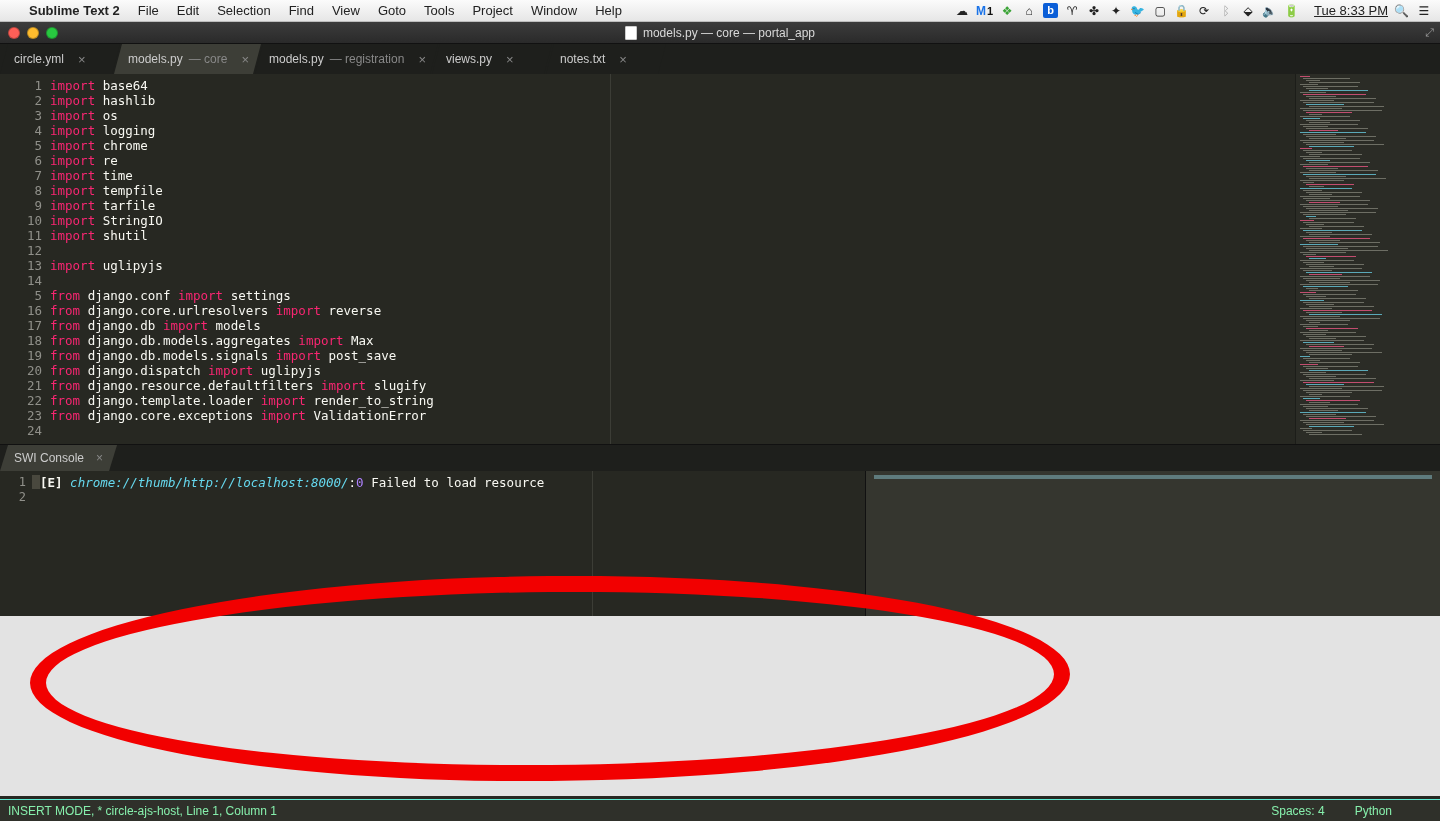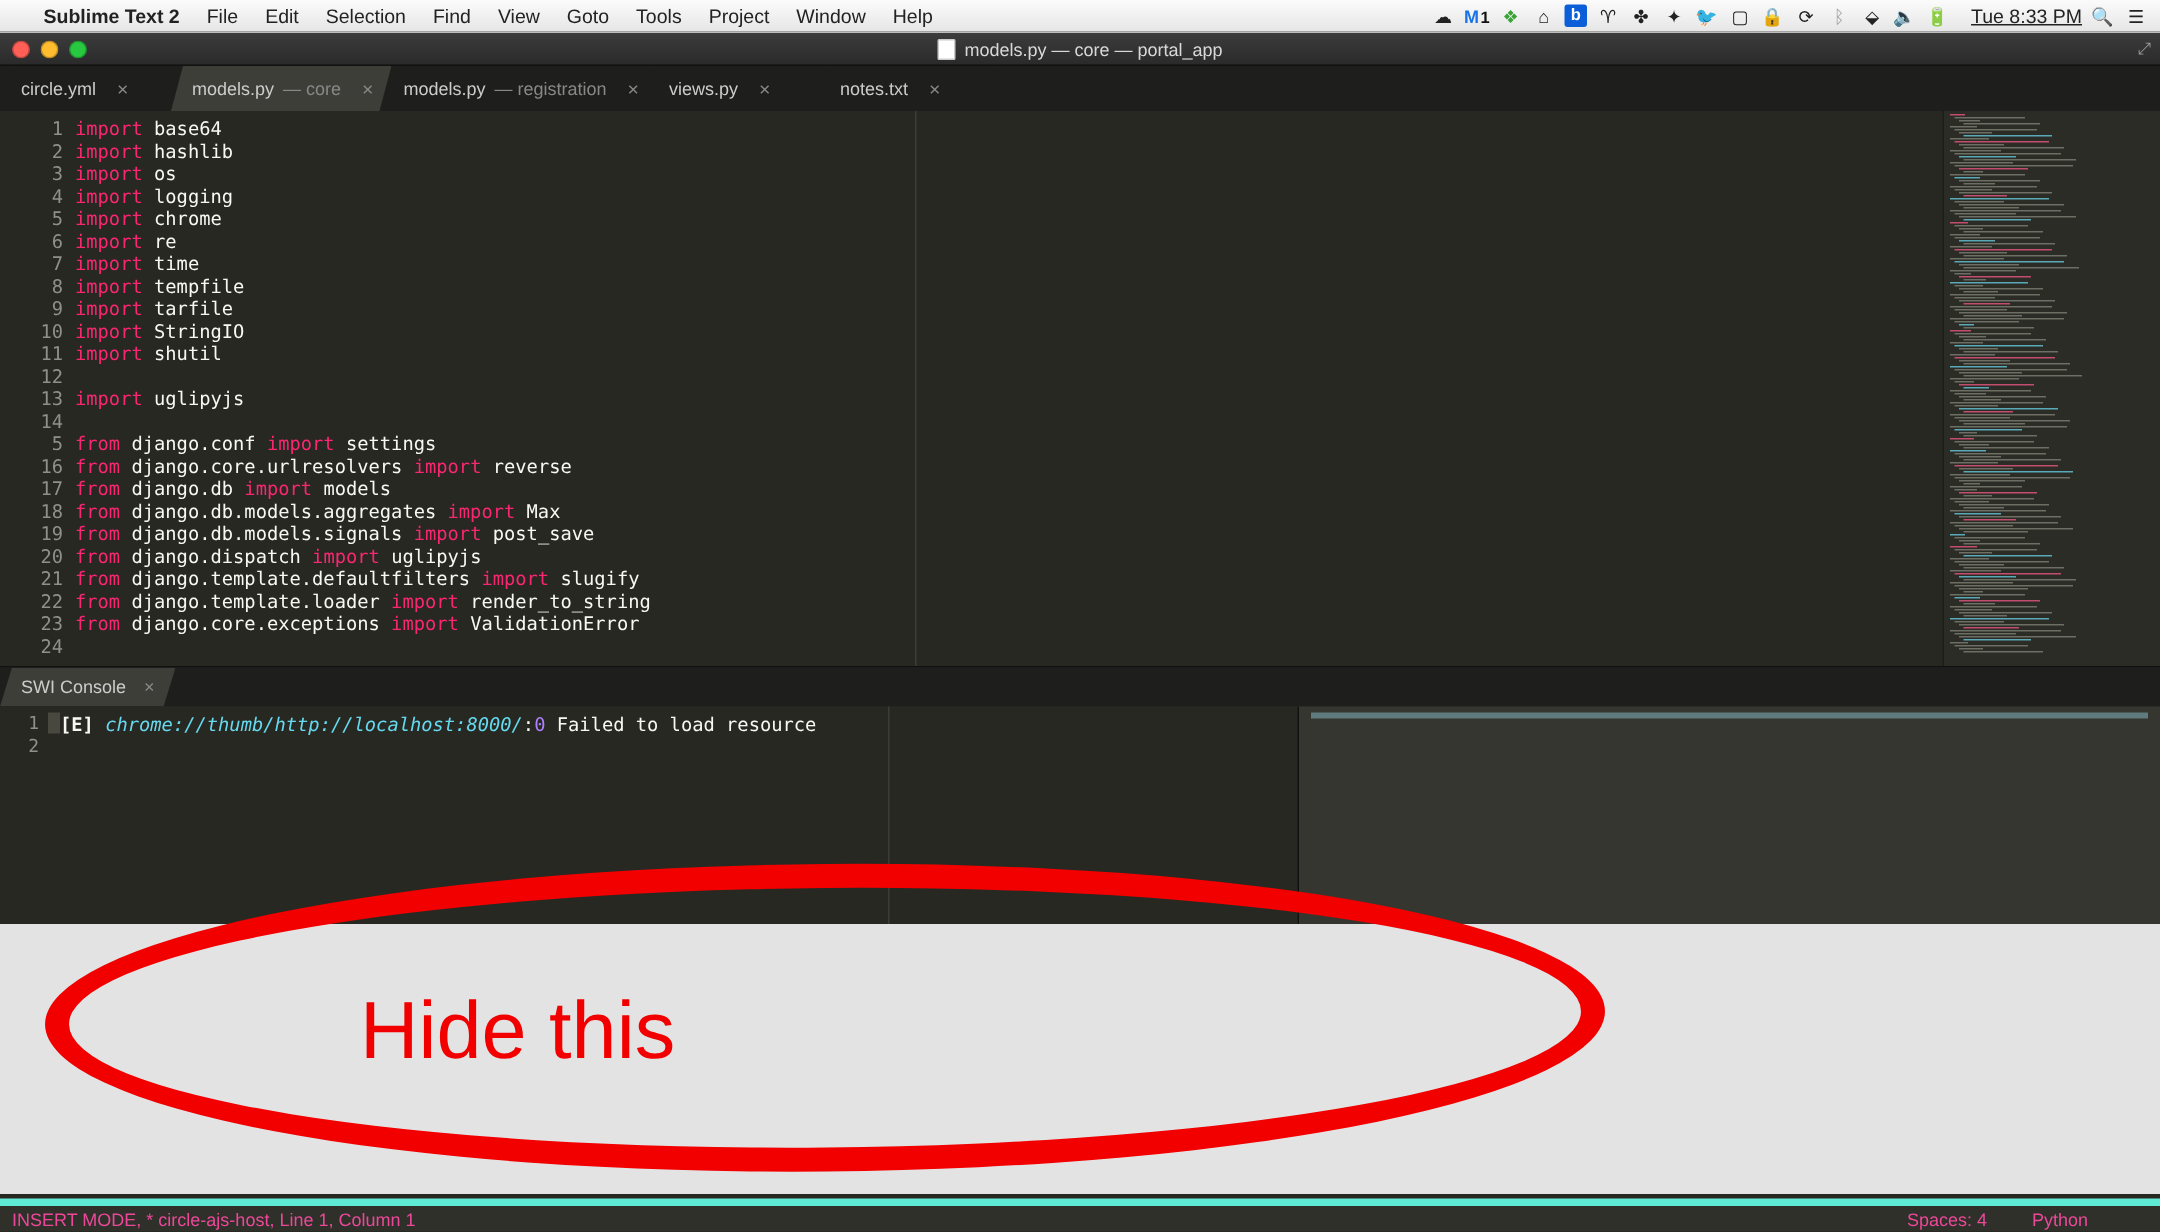--- a/index.html
+++ b/index.html
@@ -113,22 +113,22 @@
   font-family: "Helvetica Neue", Arial, sans-serif;
   font-size: 54px;
   color: #f20000;
 }
 
 .statusbar {
   position: absolute;
   left:0; right:0; bottom:0;
   height: 22px;
   background: #2f302a;
-  border-top:5px solid #5eead4;
-  color: #ec4899;
+  border-top:1px solid #5eead4;
+  color: #86efac;
   font-size: 12px;
   display:flex; align-items:center;
   justify-content: space-between;
   padding: 0 8px;
 }
 .statusbar .sb-right{display:flex; gap:30px;}
 .statusbar .lang{ padding-right: 40px; }
 </style>
 </head>
 <body>
@@ -243,21 +243,21 @@
         <div><span class="kw-pink">import </span><span class="plain">shutil</span></div>
         <div>&nbsp;</div>
         <div><span class="kw-pink">import </span><span class="plain">uglipyjs</span></div>
         <div>&nbsp;</div>
         <div><span class="kw-pink">from </span><span class="plain">django.conf </span><span class="kw-pink">import </span><span class="plain">settings</span></div>
         <div><span class="kw-pink">from </span><span class="plain">django.core.urlresolvers </span><span class="kw-pink">import </span><span class="plain">reverse</span></div>
         <div><span class="kw-pink">from </span><span class="plain">django.db </span><span class="kw-pink">import </span><span class="plain">models</span></div>
         <div><span class="kw-pink">from </span><span class="plain">django.db.models.aggregates </span><span class="kw-pink">import </span><span class="plain">Max</span></div>
         <div><span class="kw-pink">from </span><span class="plain">django.db.models.signals </span><span class="kw-pink">import </span><span class="plain">post_save</span></div>
         <div><span class="kw-pink">from </span><span class="plain">django.dispatch </span><span class="kw-pink">import </span><span class="plain">uglipyjs</span></div>
-        <div><span class="kw-pink">from </span><span class="plain">django.template.defaultfilters </span><span class="kw-pink">import </span><span class="plain">slugify</span></div>
+        <div><span class="kw-pink">from </span><span class="plain">django.resource.defaultfilters </span><span class="kw-pink">import </span><span class="plain">slugify</span></div>
         <div><span class="kw-pink">from </span><span class="plain">django.template.loader </span><span class="kw-pink">import </span><span class="plain">render_to_string</span></div>
         <div><span class="kw-pink">from </span><span class="plain">django.core.exceptions </span><span class="kw-pink">import </span><span class="plain">ValidationError</span></div>
         <div>&nbsp;</div>
       </div>
     <div class="minimap" id="minimap-slot">
         <div class="mm-line mm-pink" style="top: 2px; left: 4px; width: 10px;"></div>
         <div class="mm-line" style="top: 4px; left: 7px; width: 47px;"></div>
         <div class="mm-line" style="top: 6px; left: 10px; width: 14px;"></div>
         <div class="mm-line" style="top: 8px; left: 13px; width: 51px;"></div>
         <div class="mm-line" style="top: 10px; left: 4px; width: 18px;"></div>
@@ -454,21 +454,20 @@
       <div><span class="sel"></span><span class="ebrk">[E] </span><span class="cyan-it">chrome://thumb/http://localhost:8000/</span><span>:</span><span class="num0">0</span><span> Failed to load resource</span></div>
     </div>
     <div class="right-pane">
       <div class="mini-sel"></div>
     </div>
   </div>
 </div>
 
 <div class="grey-area">
   <div class="anno-oval"></div>
-  <div class="anno-text">Hide this</div>
 </div>
 
 <div class="statusbar">
   <span>INSERT MODE, * circle-ajs-host, Line 1, Column 1</span>
   <span class="sb-right">
     <span>Spaces: 4</span>
     <span class="lang">Python</span>
   </span>
 </div>
 

